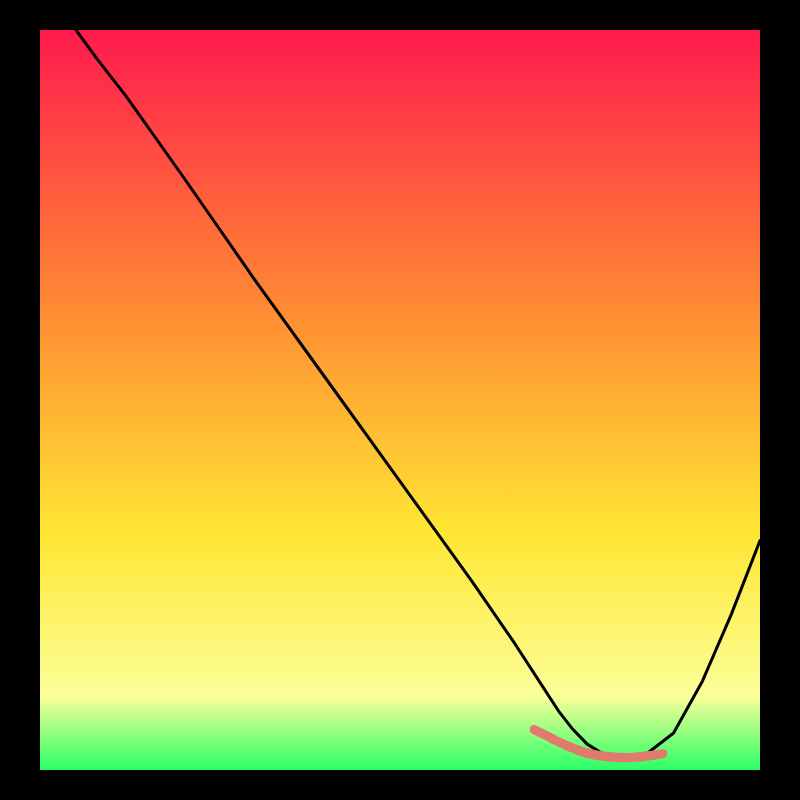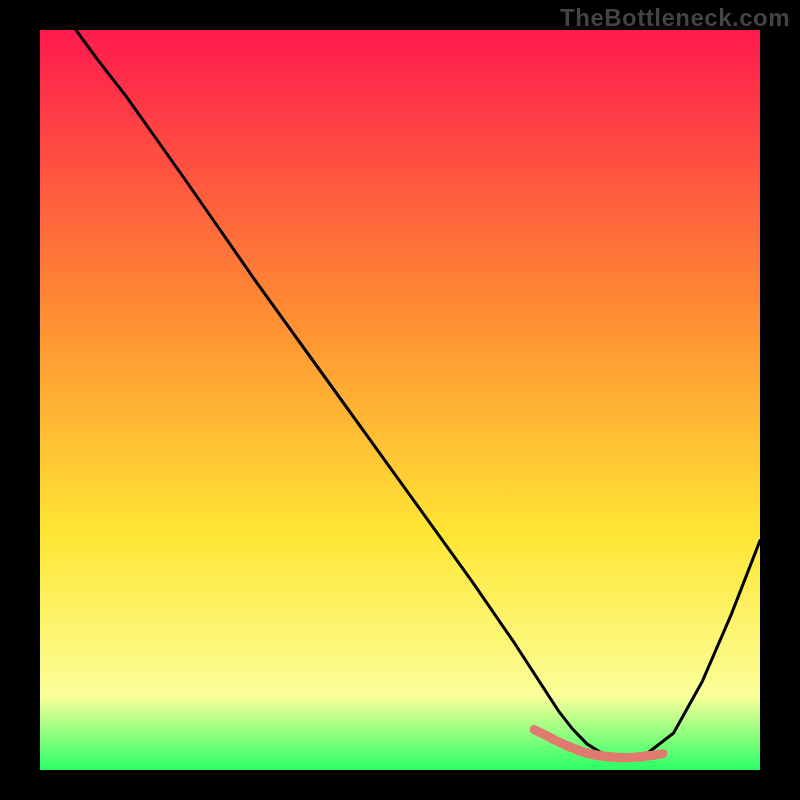--- a/index.html
+++ b/index.html
@@ -33,21 +33,20 @@
     top: 30px;
     width: 720px;
     height: 740px;
   }
   svg { display: block; }
 </style>
 </head>
 <body>
 
 <div class="frame">
-  <div class="attribution">TheBottleneck.com</div>
 
   <div class="plot-wrap">
     <svg id="chart-svg" width="720" height="740" viewBox="0 0 720 740">
       <defs>
         <linearGradient id="bgGrad" x1="0" y1="0" x2="0" y2="1">
           <stop id="g0" offset="0%" stop-color="#ff1a4d"></stop>
           <stop id="g1" offset="38%" stop-color="#ff8c33"></stop>
           <stop id="g2" offset="68%" stop-color="#ffe633"></stop>
           <stop id="g3" offset="90%" stop-color="#fbff99"></stop>
           <stop id="g4" offset="100%" stop-color="#2aff66"></stop>

